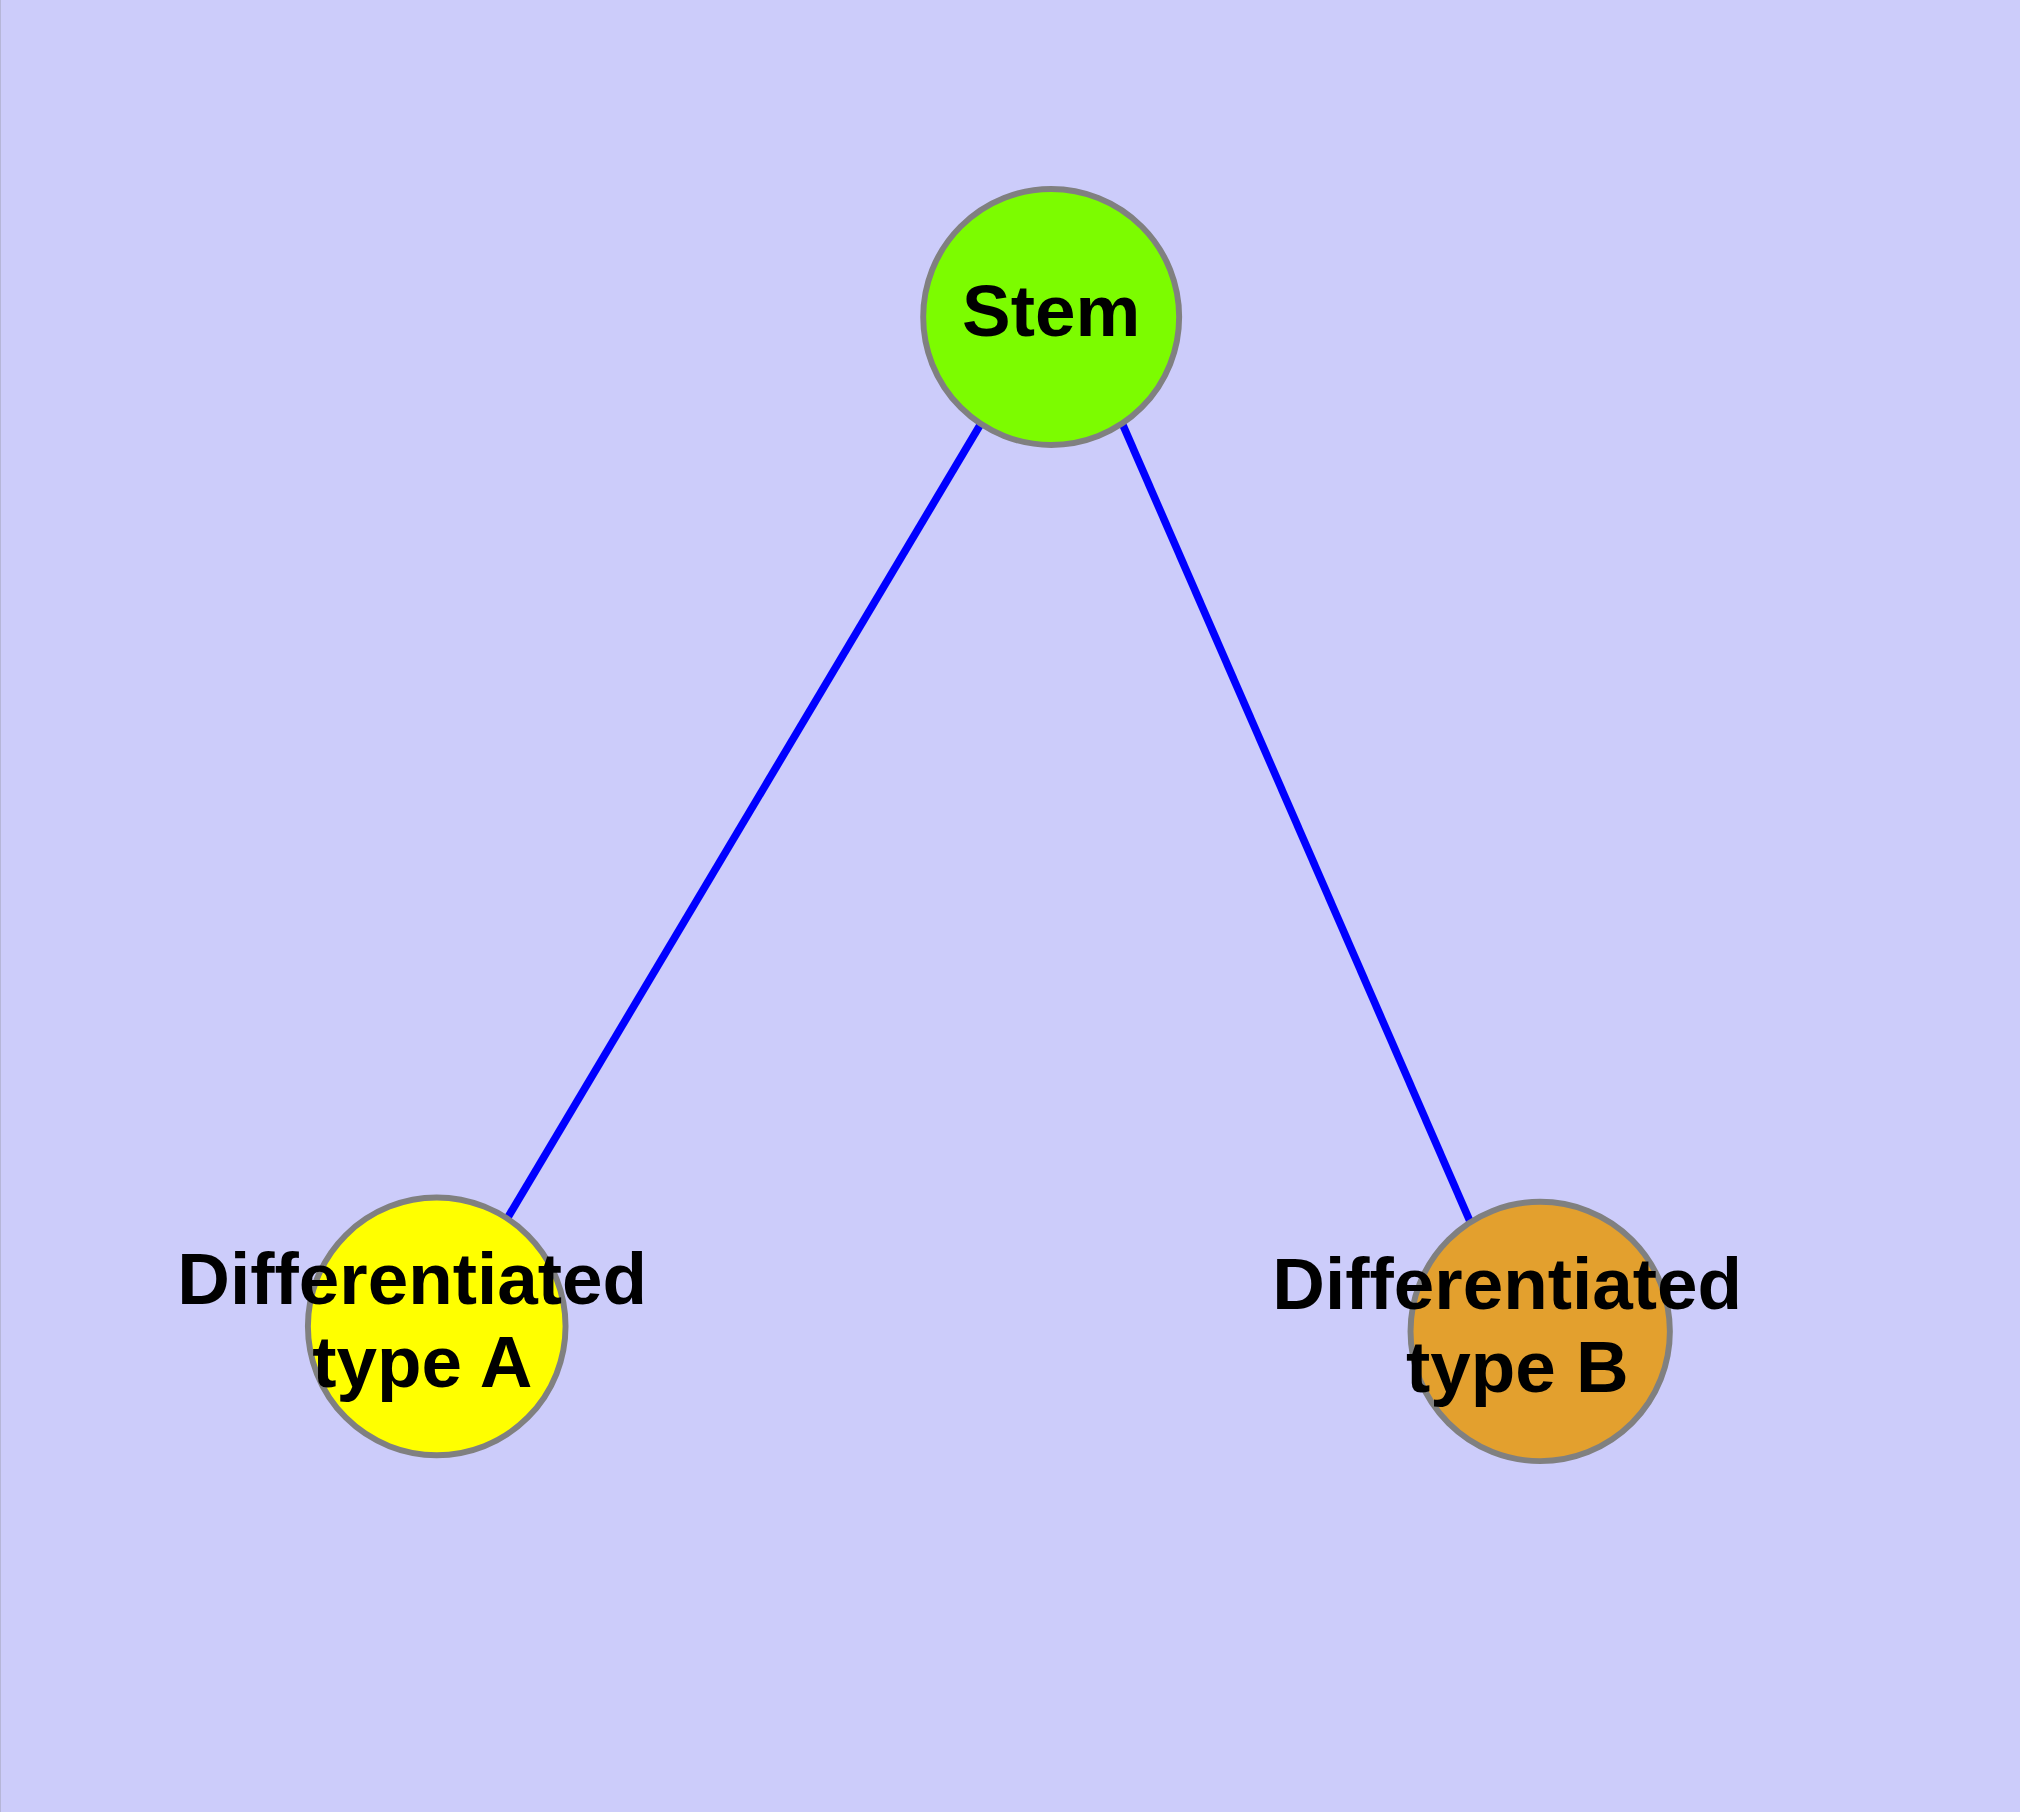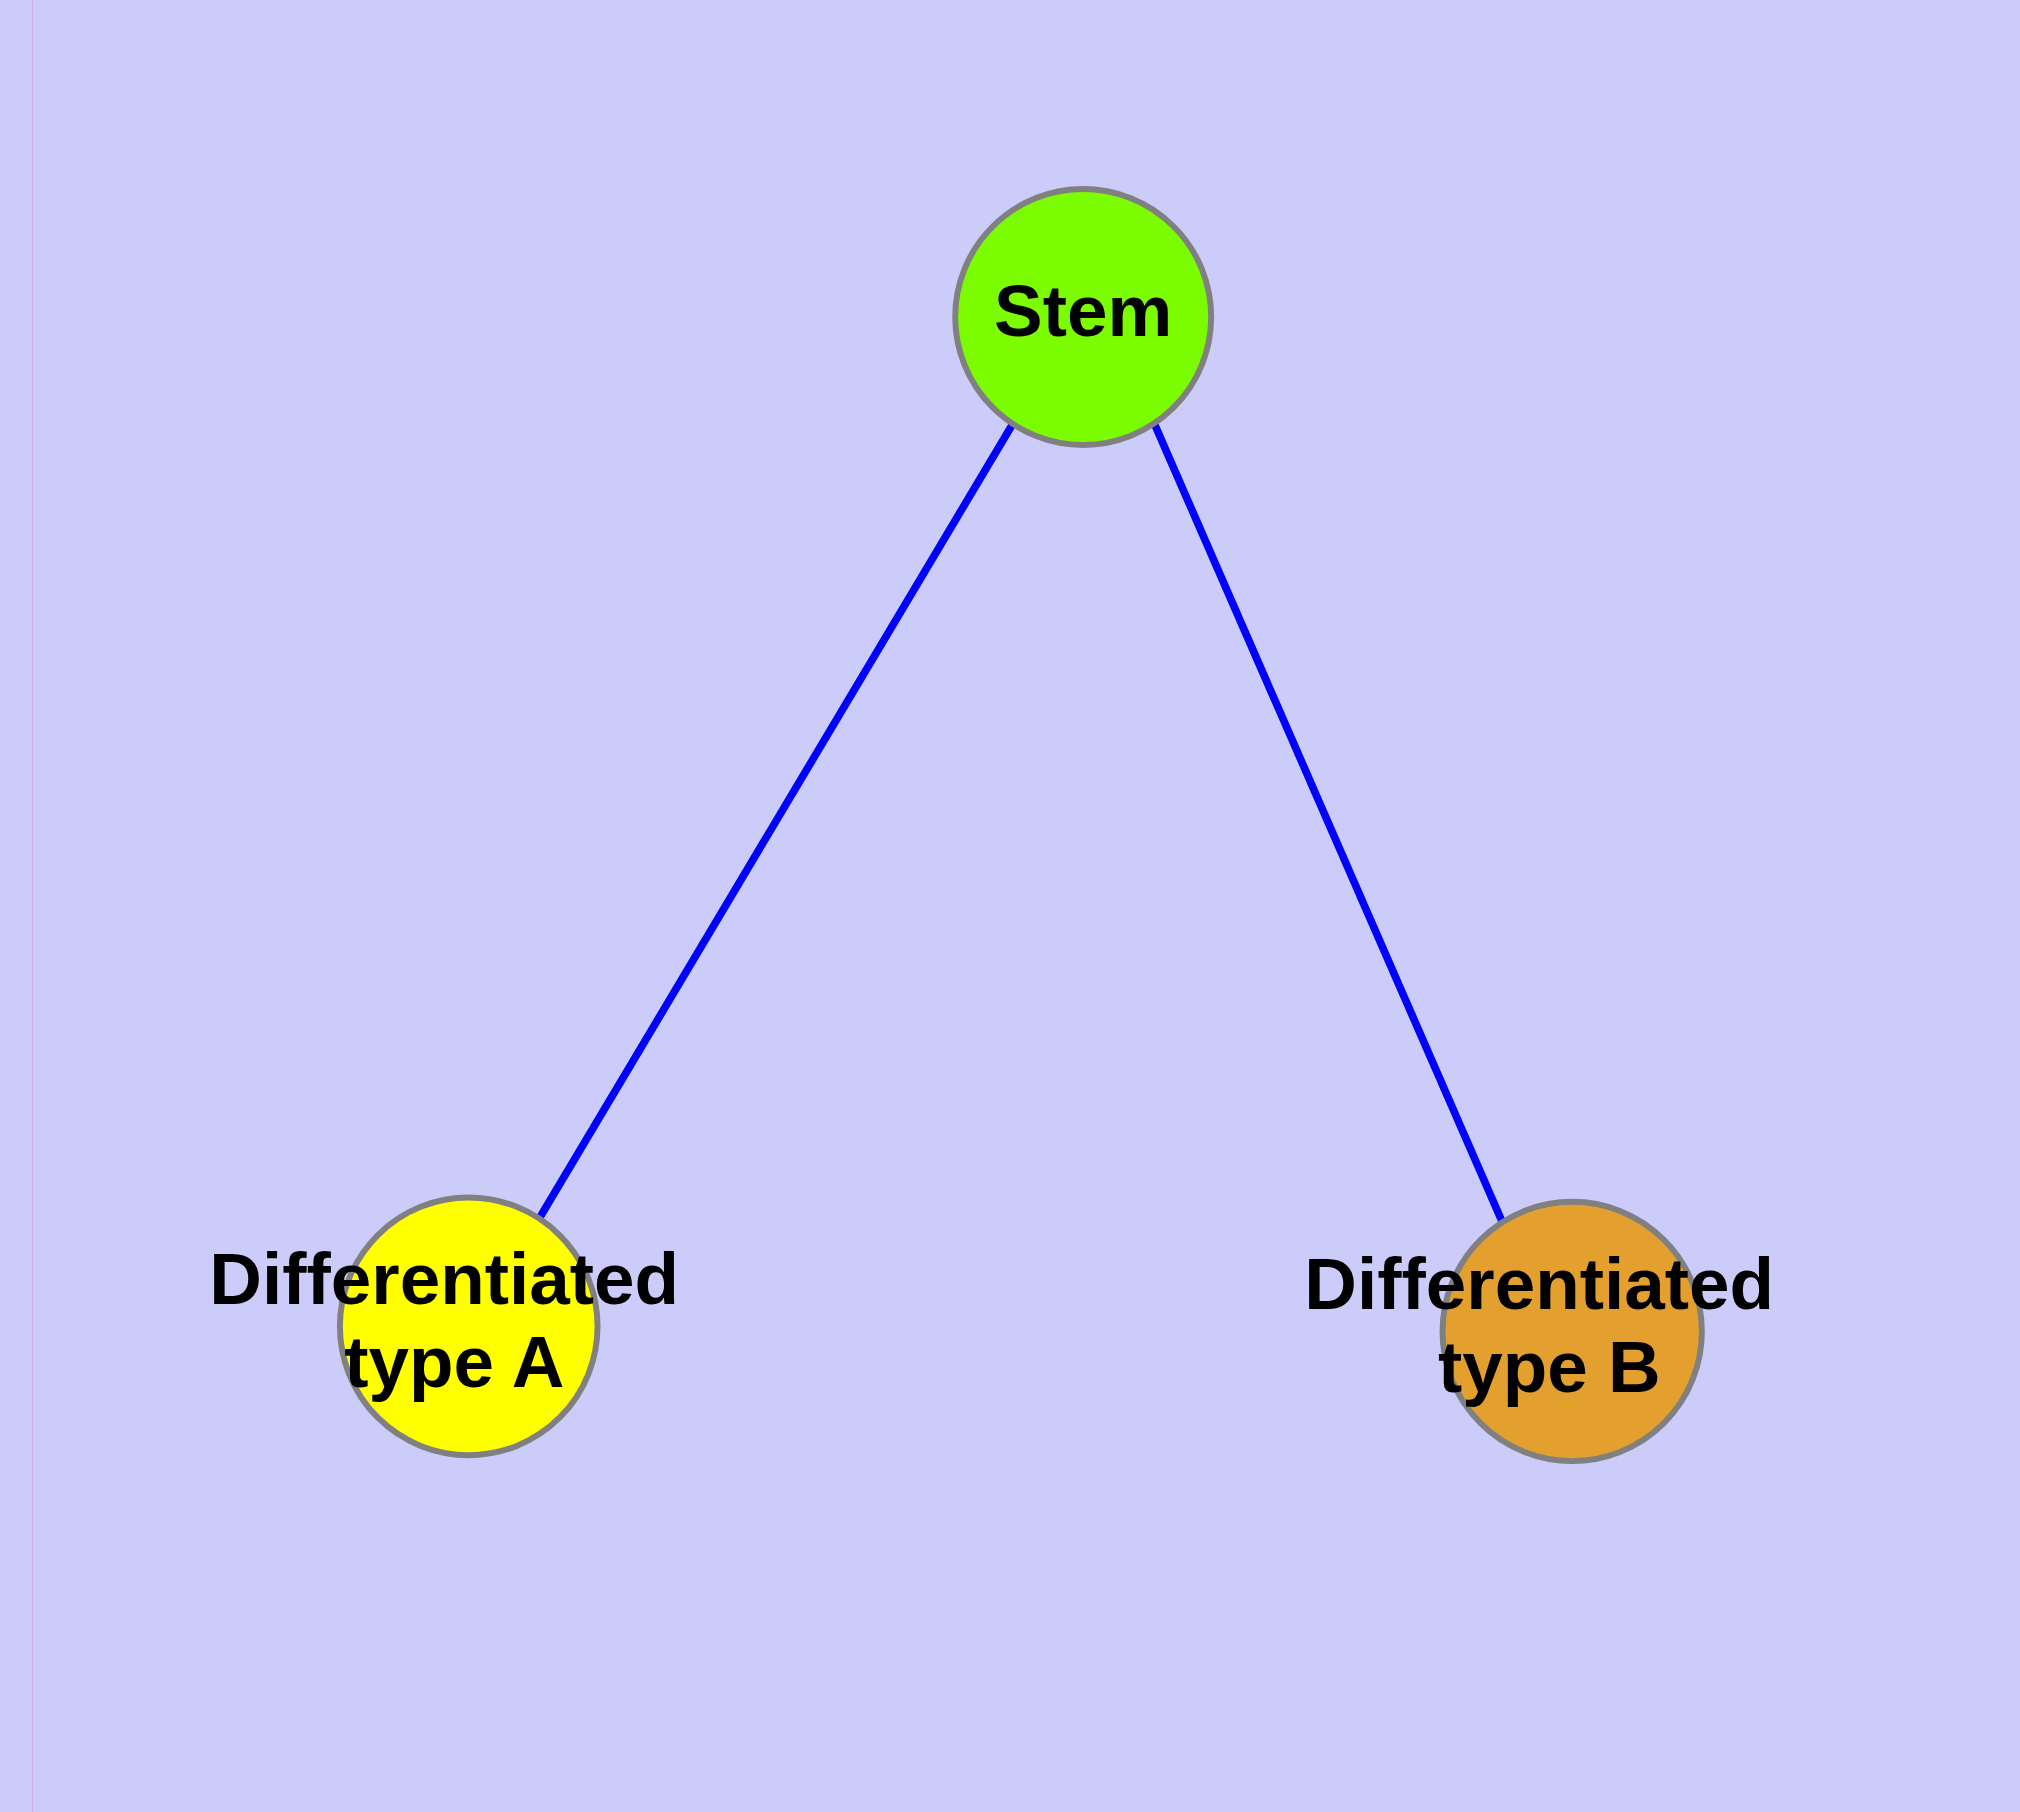--- a/index.html
+++ b/index.html
@@ -31,21 +31,21 @@
     font-weight: bold;
     fill: #000000;
     font-size: 86px;
     text-anchor: middle;
     dominant-baseline: middle;
   }
 </style>
 </head>
 <body>
 
-<div id="canvas" style="width: 1853px; height: 1812px; background: #ec4899; margin-left: 32px;">
+<div id="canvas" style="width: 1853px; height: 1812px; background: #737373;">
   <svg id="graph-svg" viewBox="0 0 2384 2138" xmlns="http://www.w3.org/2000/svg" style="width: 2021px; height: 1812px;">
 
     <rect id="bg-rect" x="0" y="0" width="2384" height="2138" fill="#ccccfa"></rect>
 
     <g id="edges-layer">
       <line id="edge-stem-diff-a" x1="1157" y1="500" x2="598" y2="1438" stroke="#0000ff" stroke-width="9" stroke-linecap="butt"></line>
       <line id="edge-stem-diff-b" x1="1324" y1="500" x2="1735" y2="1443" stroke="#0000ff" stroke-width="9" stroke-linecap="butt"></line>
     </g>
 
     <g id="nodes-layer">

